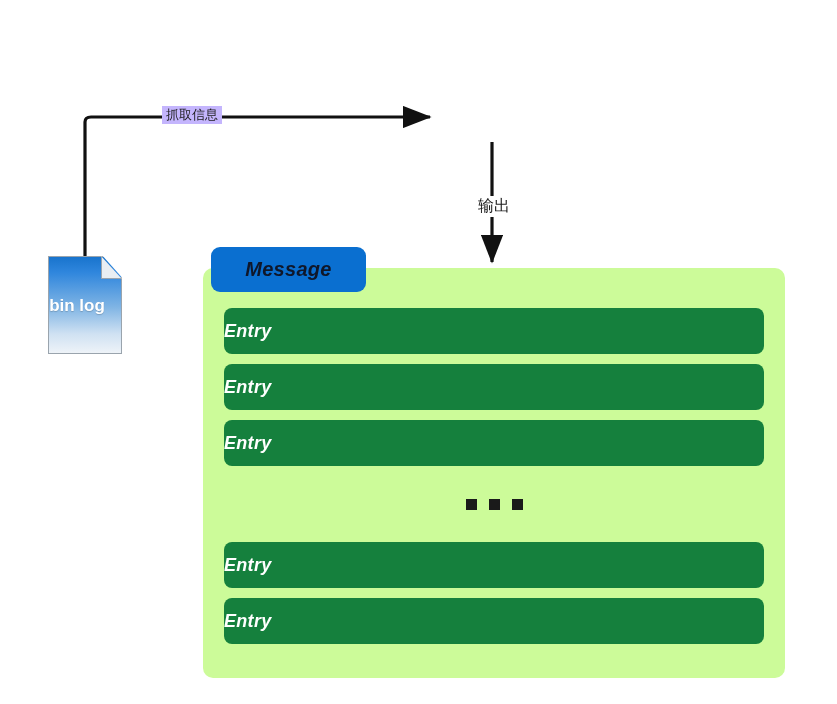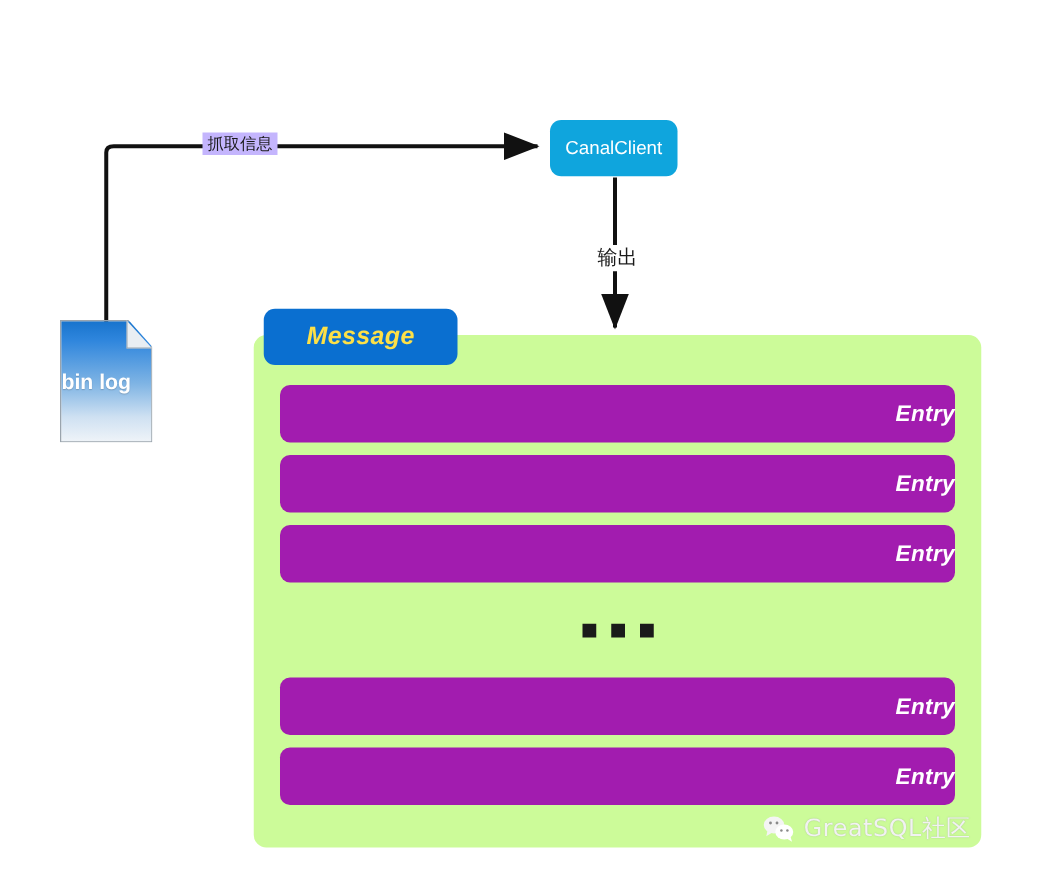--- a/index.html
+++ b/index.html
@@ -131,42 +131,42 @@
     width: 155px;
     height: 45px;
     background: #0a6fd0;
     border-radius: 9px;
     display: flex;
     align-items: center;
     justify-content: center;
     z-index: 4;
   }
   #message-badge .badge-label {
-    color: #fde047;
+    color: #0f172a;
     font-size: 20px;
     font-weight: bold;
     font-style: italic;
     letter-spacing: 0.3px;
   }
 
   
   #entry-list {
     position: absolute;
     left: 21px;
     top: 40px;
     width: 540px;
   }
   .entry-bar {
     width: 540px;
     height: 46px;
-    background: #a21caf;
+    background: #15803d;
     border-radius: 8px;
     display: flex;
     align-items: center;
-    justify-content: flex-end;
+    justify-content: flex-start;
     margin-bottom: 10px;
   }
   .entry-bar .entry-label {
     color: #ffffff;
     font-size: 18px;
     font-weight: bold;
     font-style: italic;
     letter-spacing: 0.3px;
   }
   #entry-ellipsis {
@@ -225,23 +225,20 @@
 
   <div class="edge-label" id="label-fetch">抓取信息</div>
   <div class="edge-label" id="label-output">输出</div>
 
   <div id="binlog">
     <div class="doc-body"></div>
     <div class="doc-fold"></div>
     <div class="doc-label">bin log</div>
   </div>
 
-  <div id="canal-client">
-    <span class="node-label">CanalClient</span>
-  </div>
 
   <div id="message-container">
     <div id="entry-list">
 
       <div class="entry-bar">
         <span class="entry-label">Entry</span>
       </div>
       <div class="entry-bar">
         <span class="entry-label">Entry</span>
       </div>
@@ -262,27 +259,14 @@
         <span class="entry-label">Entry</span>
       </div>
 
     </div>
   </div>
 
   <div id="message-badge">
     <span class="badge-label">Message</span>
   </div>
 
-  <div id="watermark">
-    <svg class="wm-logo" viewBox="0 0 26 22">
-      <ellipse cx="9.2" cy="8" rx="8.2" ry="6.8" fill="#f4f4f4"></ellipse>
-      <polygon points="4,12.5 3,17 7.5,14.2" fill="#f4f4f4"></polygon>
-      <circle cx="6.4" cy="6.4" r="1.15" fill="#8a8a8a"></circle>
-      <circle cx="11.6" cy="6.4" r="1.15" fill="#8a8a8a"></circle>
-      <ellipse cx="17.4" cy="13.6" rx="7.2" ry="6" fill="#ffffff"></ellipse>
-      <polygon points="22.5,17.6 23.6,21.4 19.4,18.8" fill="#ffffff"></polygon>
-      <circle cx="15.1" cy="12.3" r="1" fill="#8a8a8a"></circle>
-      <circle cx="19.9" cy="12.3" r="1" fill="#8a8a8a"></circle>
-    </svg>
-    <span class="wm-text">GreatSQL社区</span>
-  </div>
 
 </div>
 
 </body></html>

